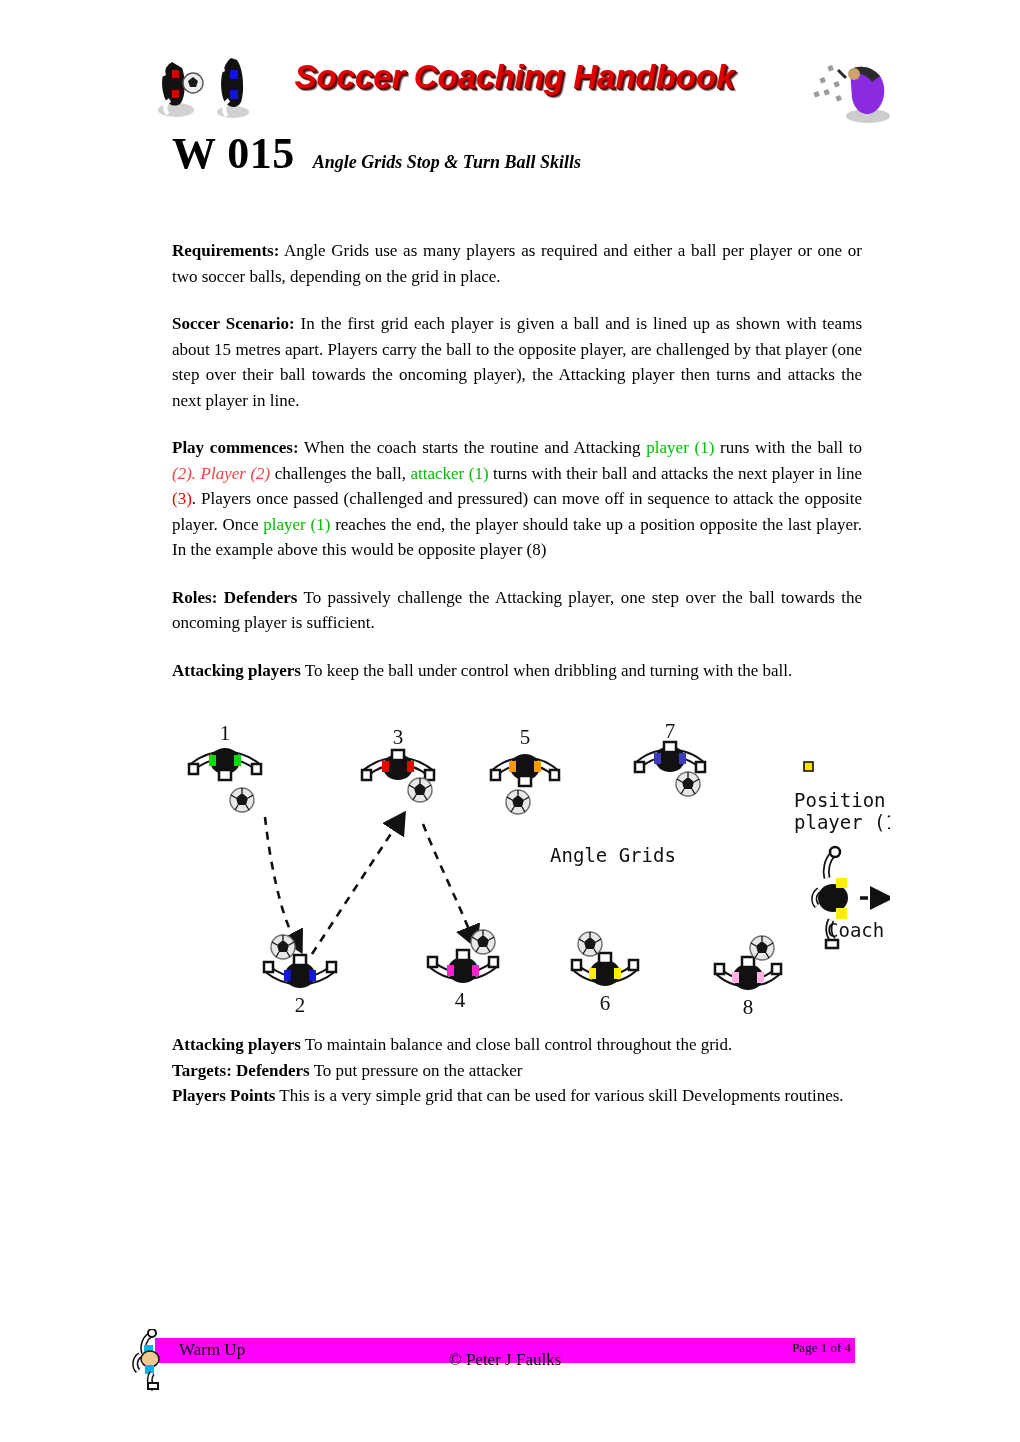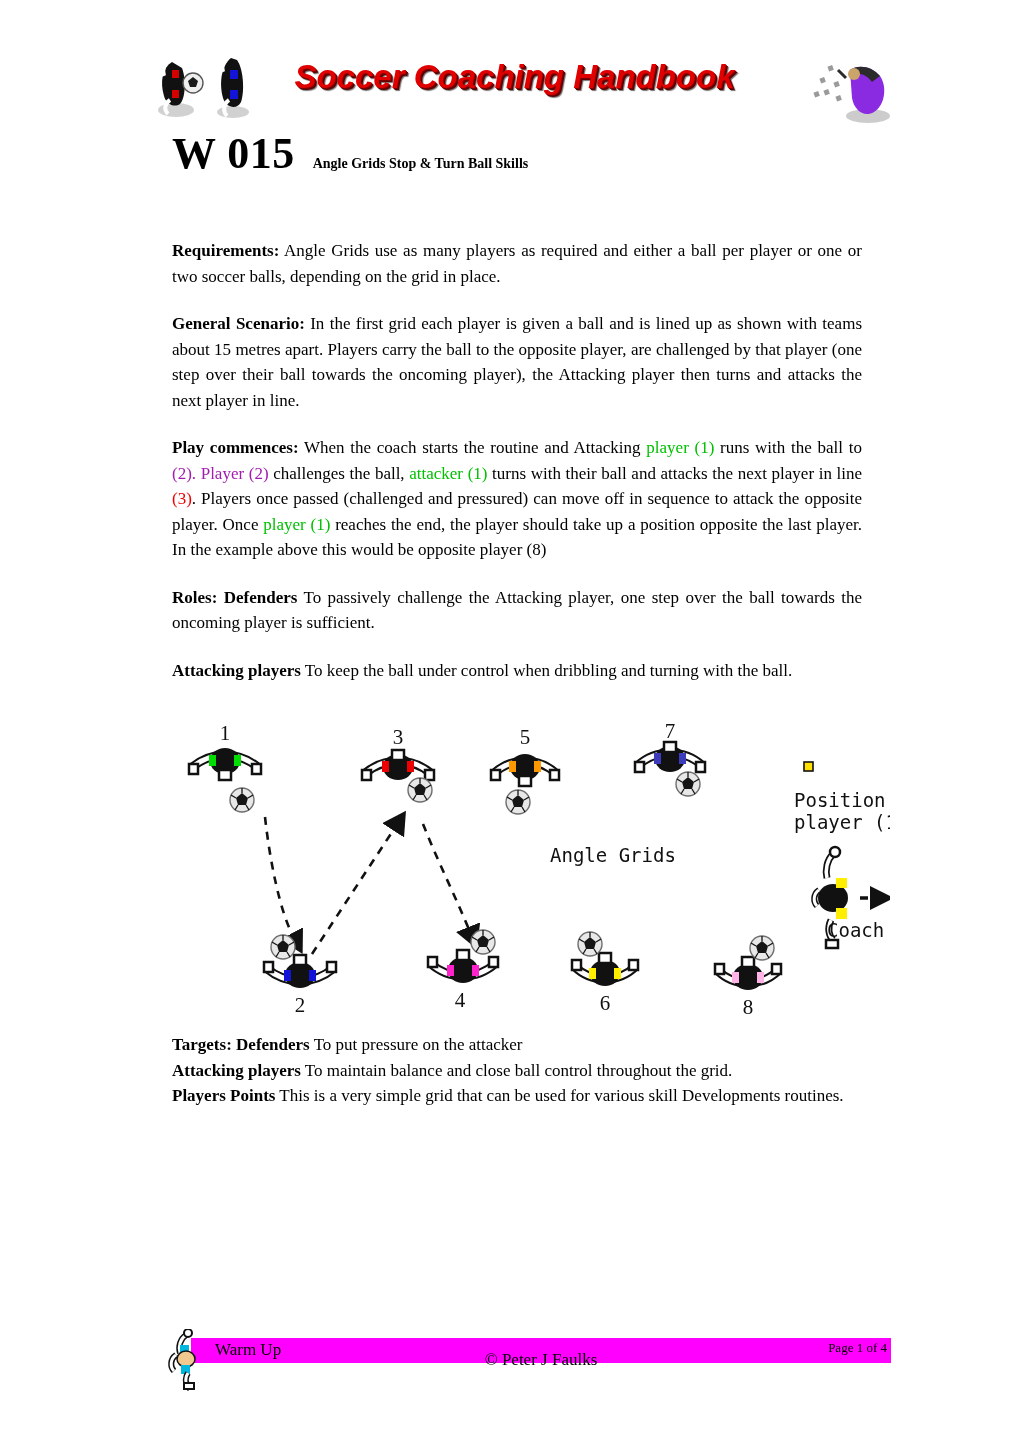--- a/index.html
+++ b/index.html
@@ -53,44 +53,45 @@
     width: 700px;
     white-space: nowrap;
   }
   .doc-code {
     font-size: 44px;
     font-weight: bold;
     letter-spacing: 0.5px;
     vertical-align: baseline;
   }
   .doc-subject {
-    font-size: 14px;
+    font-size: 18px;
     font-weight: bold;
     padding-left: 18px;
+    font-style: italic;
   }
 
   
   .body-text {
     position: absolute;
     left: 172px;
     top: 238px;
     width: 690px;
   }
   .para {
     font-size: 17px;
     line-height: 25.5px;
     text-align: justify;
     text-justify: inter-word;
     margin: 0 0 22px 0;
   }
   .para.tight { margin-bottom: 0; }
   .para:last-child { margin-bottom: 8px; }
   .lbl { font-weight: bold; }
   .c-green { color: #00c000; }
-  .c-blue  { color: #a21caf; }
+  .c-blue  { color: #ef4444; font-style: italic; }
   .c-red   { color: #ee0000; }
 
   
   .diagram {
     position: absolute;
     left: 170px;
     top: 722px;
     width: 720px;
     height: 300px;
   }
@@ -105,21 +106,20 @@
   }
   .lower-text .para { margin-bottom: 0; }
 
   
   .footer {
     position: absolute;
     left: 0;
     top: 1333px;
     width: 864px;
     height: 40px;
-    margin-left: 36px;
   }
   .footer-bar {
     position: absolute;
     left: 155px;
     top: 5px;
     width: 700px;
     height: 25px;
     background: #ff00ff;
   }
   .footer-bar-inner {
@@ -207,21 +207,21 @@
     <span class="doc-code">W 015</span><span class="doc-subject">Angle Grids Stop &amp; Turn Ball Skills</span>
   </div>
 
   <div class="body-text">
 
     <p class="para">
       <span class="lbl">Requirements:</span><span>  Angle Grids use as many players as required and either a ball per player or one or two soccer balls, depending on the grid in place.</span>
     </p>
 
     <p class="para">
-      <span class="lbl">General Scenario:</span><span>  In the first  grid each player is given a ball and is lined up as shown with teams about 15 metres apart.  Players carry the ball to the opposite player, are challenged by that player (one step over their ball towards the oncoming player), the Attacking player then turns and attacks the next player in line.</span>
+      <span class="lbl">Soccer Scenario:</span><span>  In the first  grid each player is given a ball and is lined up as shown with teams about 15 metres apart.  Players carry the ball to the opposite player, are challenged by that player (one step over their ball towards the oncoming player), the Attacking player then turns and attacks the next player in line.</span>
     </p>
 
     <p class="para">
       <span class="lbl">Play commences:</span><span> When the coach starts the routine and Attacking </span><span class="c-green">player (1)</span><span> runs with the ball to </span><span class="c-blue">(2). Player (2)</span><span> challenges the ball, </span><span class="c-green">attacker (1)</span><span> turns with their ball and attacks the next player in line </span><span class="c-red">(3)</span><span>. Players once passed (challenged and pressured) can move off in sequence to attack the opposite player. Once </span><span class="c-green">player (1)</span><span> reaches the end, the player should take up a position opposite the last player. In the example above this would be opposite player (8)</span>
     </p>
 
     <p class="para">
       <span class="lbl">Roles: Defenders</span><span>  To passively challenge the Attacking player, one step over the ball towards the oncoming player is sufficient.</span>
     </p>
 
@@ -395,24 +395,24 @@
         <line x1="690" y1="176" x2="698" y2="176" stroke="#111" stroke-width="3.5"></line>
         <polygon points="700,164 724,176 700,188" fill="#111"></polygon>
       </g>
 
       <text x="657" y="215" font-family="'DejaVu Sans Mono','Liberation Mono',monospace" font-size="19" fill="#111">Coach</text>
     </svg>
   </div>
 
   <div class="lower-text">
     <p class="para tight">
+      <span class="lbl">Attacking players</span><span>    To maintain balance and close ball control throughout the grid.</span>
+    </p>
+    <p class="para tight">
       <span class="lbl">Targets: Defenders</span><span>   To put pressure on the attacker</span>
-    </p>
-    <p class="para tight">
-      <span class="lbl">Attacking players</span><span>    To maintain balance and close ball control throughout the grid.</span>
     </p>
     <p class="para tight">
       <span class="lbl">Players Points</span><span>    This is a very simple grid that can be used for various skill Developments routines.</span>
     </p>
   </div>
 
   <div class="footer">
     <div class="footer-bar">
       <div class="footer-bar-inner">
         <span class="f-left">Warm Up</span>

